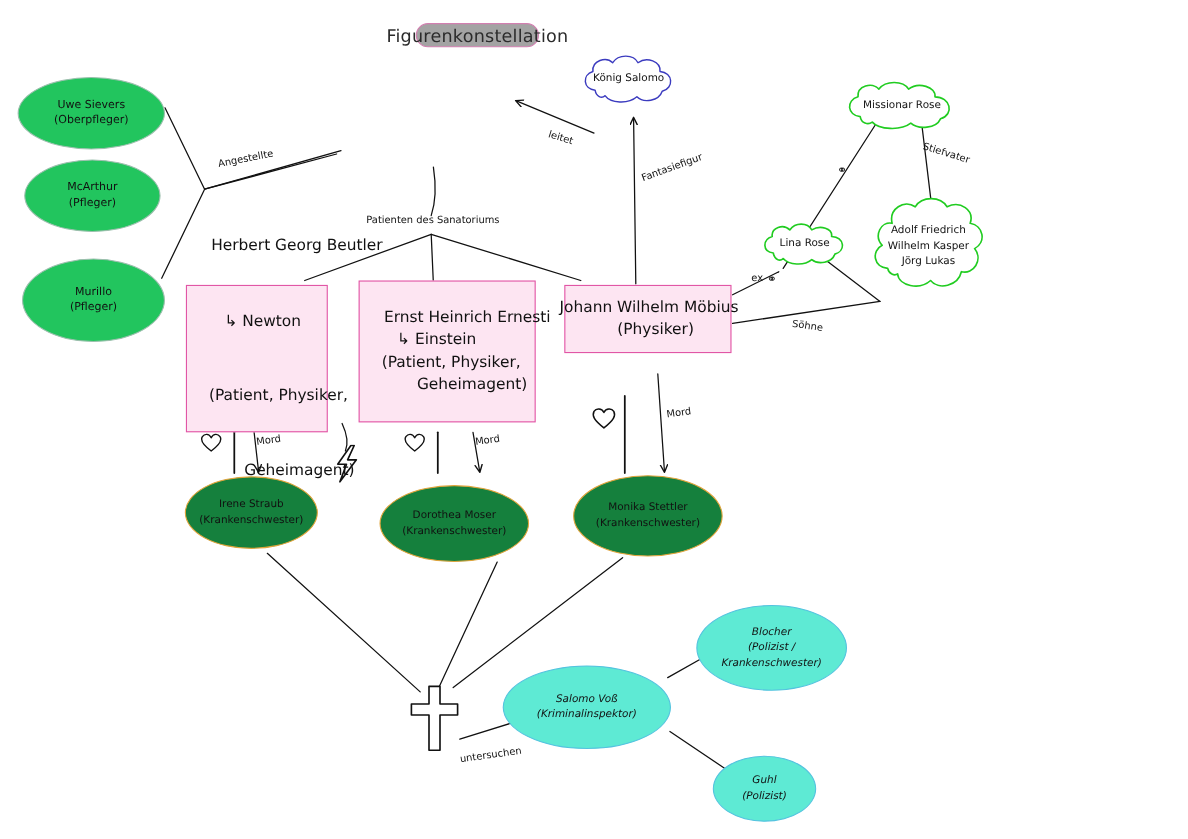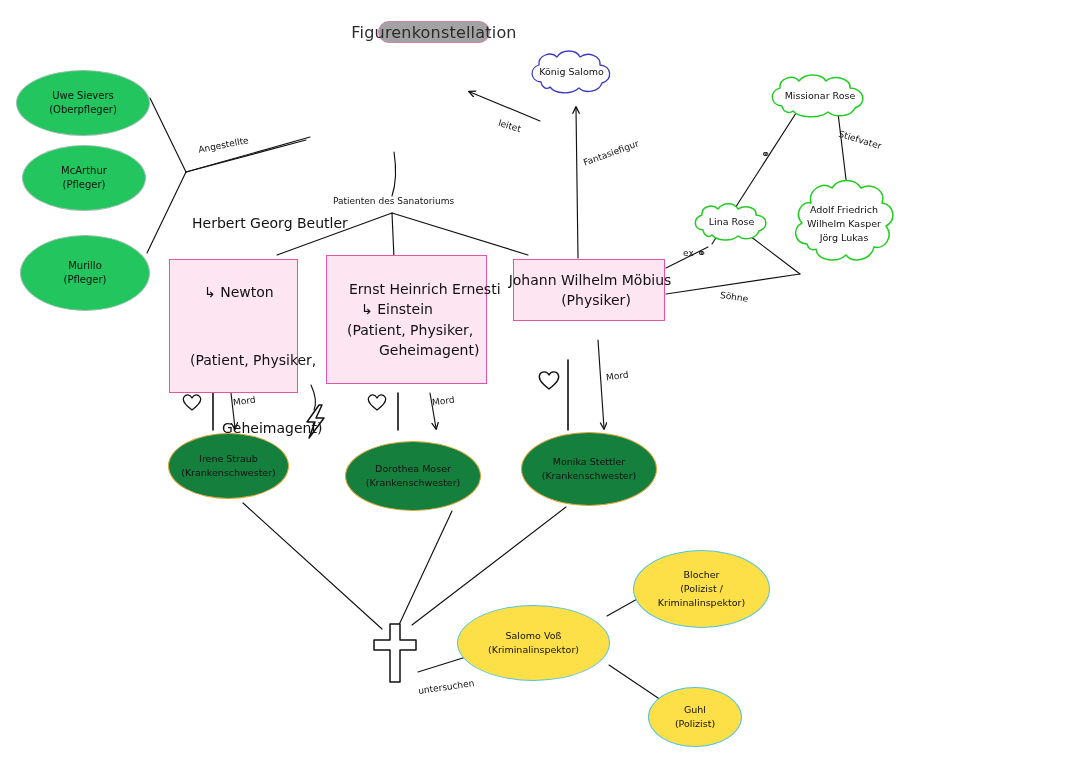--- a/index.html
+++ b/index.html
@@ -34,22 +34,23 @@
   }
   
   .ell-orange{
     border-radius:50%;
     background:#15803d;border:1.6px solid #e0a43b;
     font-size:9.5px;
   }
   
   .ell-cyan{
     border-radius:50%;
-    background:#fde047;border:1.6px solid #54c3df;
+    background:#5eead4;border:1.6px solid #54c3df;
     font-size:9.5px;
+    font-style:italic;
   }
   
   .box-pink{
     background:#fde5f2;border:1.8px solid #e156a6;
     font-size:14px;align-items:flex-start;justify-content:center;
     padding:10px 20px;text-align:left;
   }
   .box-pink .l1{margin-left:2px;}
   .box-pink .l2{margin-left:14px;}
   .box-pink .l3{margin-left:0px;}
@@ -193,21 +194,21 @@
     <span class="l2">(Krankenschwester)</span>
   </div>
 
   <div class="node ell-cyan" style="left:457px;top:605px;width:153px;height:76px;">
     <span class="l1">Salomo  Voß</span>
     <span class="l2">(Kriminalinspektor)</span>
   </div>
   <div class="node ell-cyan" style="left:633px;top:550px;width:137px;height:78px;">
     <span class="l1">Blocher</span>
     <span class="l2">(Polizist /</span>
-    <span class="l3">Kriminalinspektor)</span>
+    <span class="l3">Krankenschwester)</span>
   </div>
   <div class="node ell-cyan" style="left:648px;top:687px;width:94px;height:60px;">
     <span class="l1">Guhl</span>
     <span class="l2">(Polizist)</span>
   </div>
 
   <div class="cloud" style="left:525px;top:48px;width:93px;height:48px;">
     <svg width="93" height="48" viewBox="0 0 93 48">
       <path d="M16,34 C5,33 4,20 14,17 C13,7 26,3 32,9 C37,1 51,1 55,9 C63,3 76,8 75,17 C87,18 88,32 77,35 C74,44 60,46 54,40 C46,47 30,46 25,39 C22,42 17,40 16,34 Z" fill="#ffffff" stroke="#3b3bbf" stroke-width="1.3" stroke-linejoin="round"></path>
     </svg>

